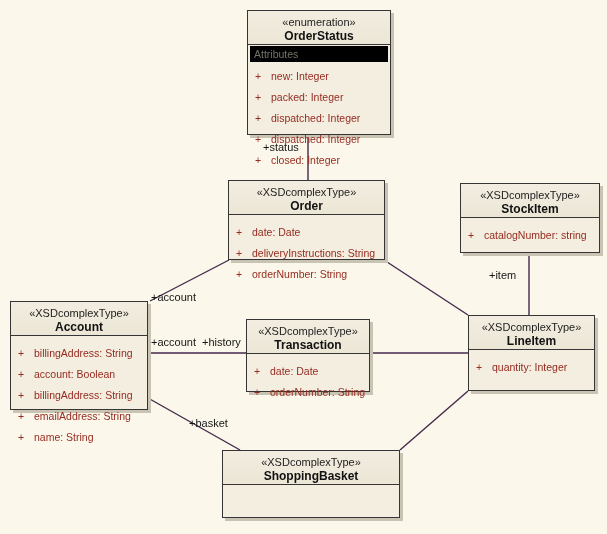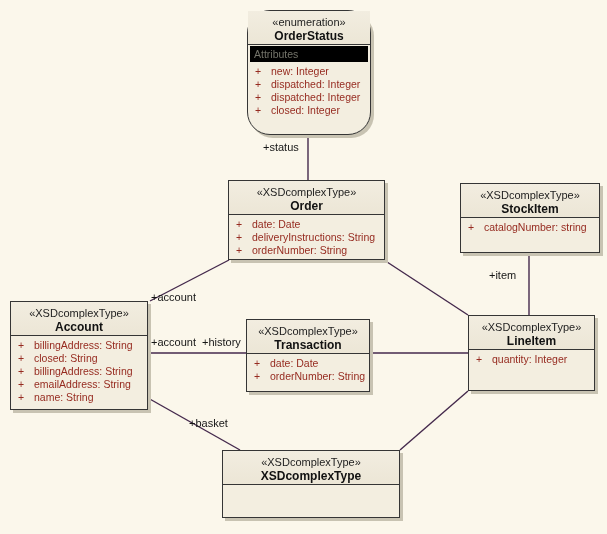--- a/index.html
+++ b/index.html
@@ -53,20 +53,21 @@
     line-height:14px;
     margin:1px 2px 3px 2px;
     padding:1px 4px;
   }
   .attr{
     font-size:10.5px;
     color:#962B20;
     line-height:13px;
     padding-left:7px;
     white-space:nowrap;
+    margin-top:8px;
   }
   .attr .vis{
     display:inline-block;
     width:16px;
   }
   .wire-label{
     position:absolute;
     font-size:11px;
     color:#161616;
     white-space:nowrap;
@@ -90,28 +91,29 @@
     </g>
   </svg>
 
   <div class="wire-label" style="left:263px;top:141px;">+status</div>
   <div class="wire-label" style="left:151px;top:291px;">+account</div>
   <div class="wire-label" style="left:151px;top:336px;">+account</div>
   <div class="wire-label" style="left:202px;top:336px;">+history</div>
   <div class="wire-label" style="left:489px;top:257px;margin-top:12px;">+item</div>
   <div class="wire-label" style="left:189px;top:417px;">+basket</div>
 
-  <div class="uml-box" style="left:247px;top:10px;width:124px;height:125px;border-radius:23px;">
+  <div class="uml-box" style="left:247px;top:10px;width:144px;height:125px;">
     <div class="uml-hdr">
       <div class="stereo">«enumeration»</div>
       <div class="cname">OrderStatus</div>
     </div>
     <div class="uml-body" style="padding-top:0;">
       <div class="section-band">Attributes</div>
       <div class="attr"><span class="vis">+</span><span>new:  Integer</span></div>
+      <div class="attr"><span class="vis">+</span><span>packed:  Integer</span></div>
       <div class="attr"><span class="vis">+</span><span>dispatched:  Integer</span></div>
       <div class="attr"><span class="vis">+</span><span>dispatched:  Integer</span></div>
       <div class="attr"><span class="vis">+</span><span>closed:  Integer</span></div>
     </div>
   </div>
 
   <div class="uml-box" style="left:228px;top:180px;width:157px;height:80px;">
     <div class="uml-hdr">
       <div class="stereo">«XSDcomplexType»</div>
       <div class="cname">Order</div>
@@ -133,21 +135,21 @@
     </div>
   </div>
 
   <div class="uml-box" style="left:10px;top:301px;width:138px;height:109px;">
     <div class="uml-hdr">
       <div class="stereo">«XSDcomplexType»</div>
       <div class="cname">Account</div>
     </div>
     <div class="uml-body">
       <div class="attr"><span class="vis">+</span><span>billingAddress:  String</span></div>
-      <div class="attr"><span class="vis">+</span><span>closed:  String</span></div>
+      <div class="attr"><span class="vis">+</span><span>account:  Boolean</span></div>
       <div class="attr"><span class="vis">+</span><span>billingAddress:  String</span></div>
       <div class="attr"><span class="vis">+</span><span>emailAddress:  String</span></div>
       <div class="attr"><span class="vis">+</span><span>name:  String</span></div>
     </div>
   </div>
 
   <div class="uml-box" style="left:246px;top:319px;width:124px;height:73px;">
     <div class="uml-hdr">
       <div class="stereo">«XSDcomplexType»</div>
       <div class="cname">Transaction</div>
@@ -164,18 +166,18 @@
       <div class="cname">LineItem</div>
     </div>
     <div class="uml-body">
       <div class="attr"><span class="vis">+</span><span>quantity:  Integer</span></div>
     </div>
   </div>
 
   <div class="uml-box" style="left:222px;top:450px;width:178px;height:68px;">
     <div class="uml-hdr">
       <div class="stereo">«XSDcomplexType»</div>
-      <div class="cname">XSDcomplexType</div>
+      <div class="cname">ShoppingBasket</div>
     </div>
     <div class="uml-body"></div>
   </div>
 
 </div>
 
 </body></html>

